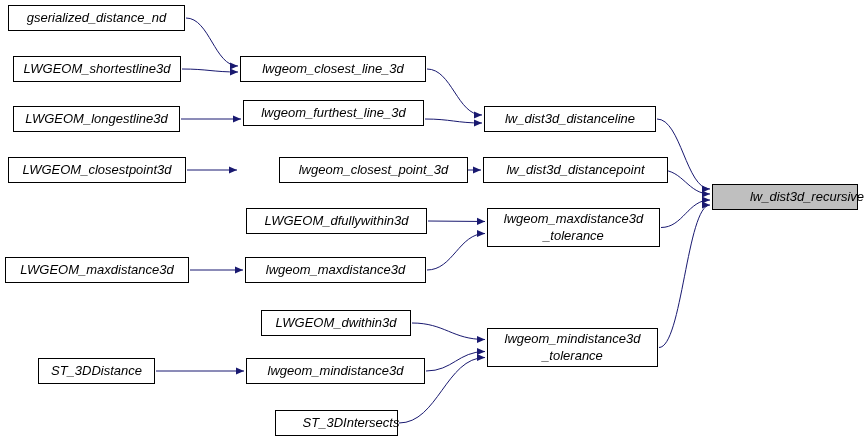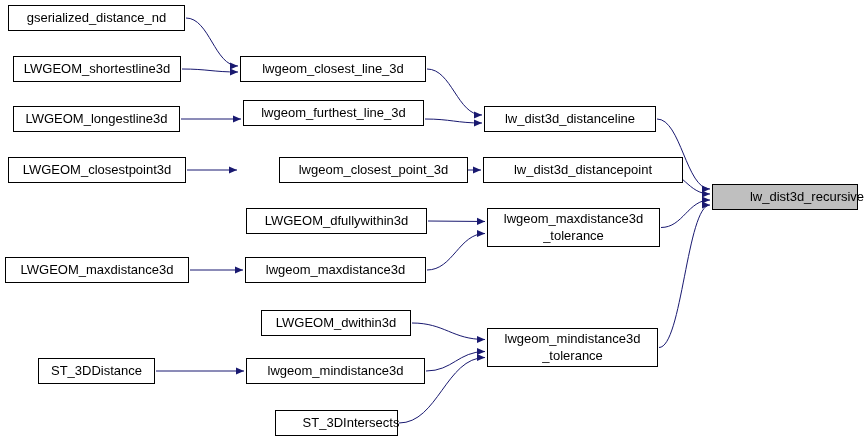--- a/index.html
+++ b/index.html
@@ -7,20 +7,21 @@
     padding: 0;
     background: #ffffff;
   }
   #canvas {
     position: relative;
     width: 865px;
     height: 443px;
     background: var(--bg, #ffffff);
     font-family: "Liberation Sans", sans-serif;
     overflow: hidden;
+    font-style: italic;
   }
   #edges {
     position: absolute;
     left: 0;
     top: 0;
     width: 865px;
     height: 443px;
   }
   .node {
     position: absolute;
@@ -96,21 +97,21 @@
     </div>
     <div class="node" style="left: 484px; top: 106px; width: 172px; height: 26px;">
       <span>lw_dist3d_distanceline</span>
     </div>
     <div class="node" style="left: 8px; top: 157px; width: 178px; height: 26px;">
       <span>LWGEOM_closestpoint3d</span>
     </div>
     <div class="node" style="left: 239px; top: 157px; width: 189px; height: 26px; margin-left: 40px;">
       <span>lwgeom_closest_point_3d</span>
     </div>
-    <div class="node" style="left: 483px; top: 157px; width: 200px; height: 26px;">
+    <div class="node" style="left: 483px; top: 157px; width: 185px; height: 26px;">
       <span>lw_dist3d_distancepoint</span>
     </div>
     <div class="node highlight" style="left: 712px; top: 184px; width: 146px; height: 26px; padding-left: 44px;">
       <span>lw_dist3d_recursive</span>
     </div>
     <div class="node" style="left: 246px; top: 208px; width: 181px; height: 26px;">
       <span>LWGEOM_dfullywithin3d</span>
     </div>
     <div class="node" style="left: 487px; top: 208px; width: 173px; height: 39px;">
       <span>lwgeom_maxdistance3d</span>

